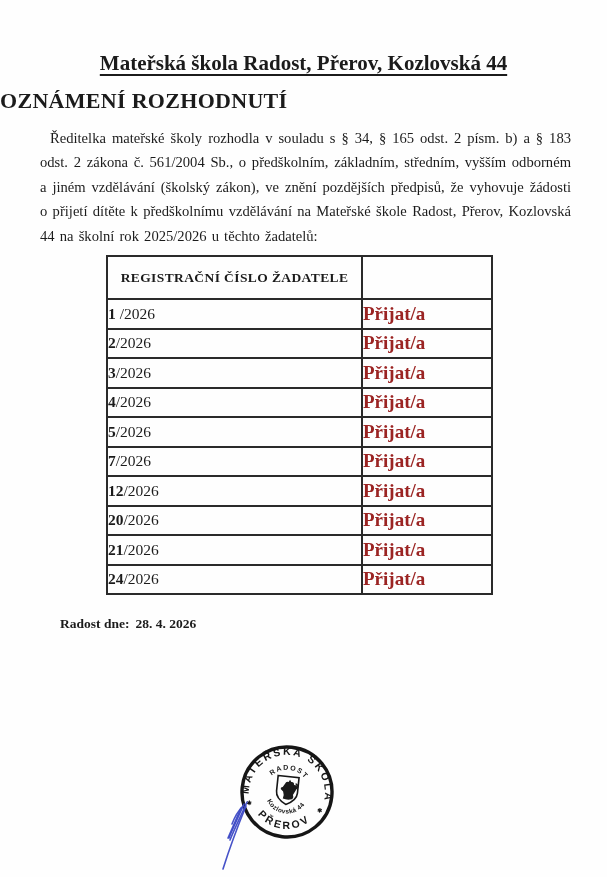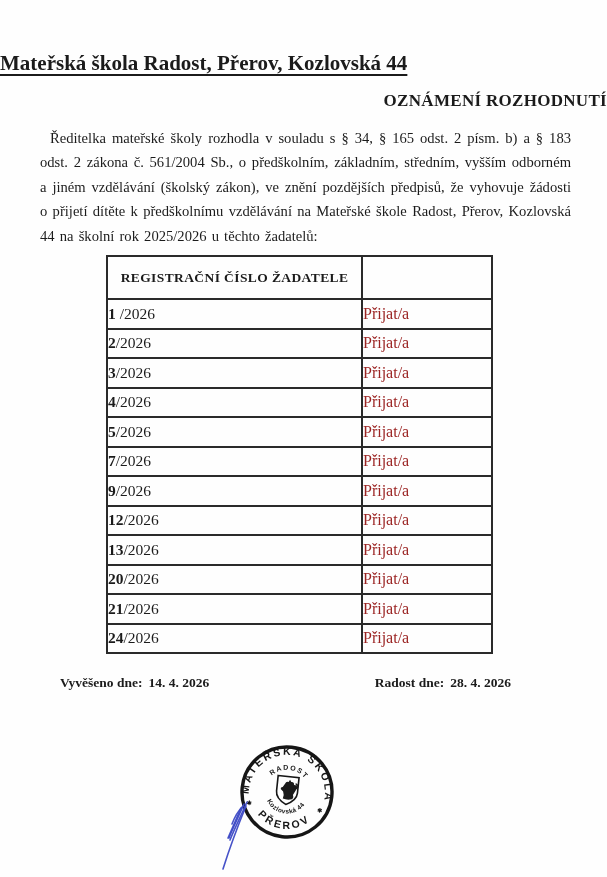--- a/index.html
+++ b/index.html
@@ -12,33 +12,34 @@
   .page{
     position:relative;
     width:607px;height:877px;
     background:#fefefe;
     color:var(--ink-black);
     font-family:"Liberation Serif", serif;
     overflow:hidden;
   }
   .doc-title{
     padding-top:50px;
+    text-align:center;
     font-size:21px;line-height:26px;
     font-weight:bold;
     margin:0;
   }
   .doc-title .underlined{
     text-decoration:underline;
     text-decoration-thickness:2px;
     text-underline-offset:4px;
   }
   .doc-subtitle{
     margin:15px 0 6px 0;
-    text-align:right;
-    font-size:17px;line-height:20px;
+    text-align:left;
+    font-size:22px;line-height:20px;
     font-weight:bold;
     letter-spacing:.3px;
   }
   .doc-paragraph{
     margin:15px 36px 0 40px;
     font-size:14.6px;
     line-height:24.4px;
     text-align:justify;
     text-indent:10px;
     word-spacing:1.5px;
@@ -59,22 +60,22 @@
     font-weight:bold;
     letter-spacing:.4px;
   }
   th.result-header{width:128px;}
   td.reg-cell{
     height:27.5px;
     font-size:15.5px;
   }
   td.reg-cell .num{font-weight:bold;}
   td.result-cell{
-    font-size:16px;
-    font-weight:normal;
+    font-size:19px;
+    font-weight:bold;
     color:var(--accepted-red);
   }
   .dates-row{
     display:flex;
     justify-content:space-between;
     margin-top:21px;
     padding:0 96px 0 60px;
     font-size:13.5px;
     font-weight:bold;
     white-space:nowrap;
@@ -138,50 +139,39 @@
     </tr>
         <tr>
       <td class="reg-cell"><span class="num">5</span><span>/2026</span></td>
       <td class="result-cell">Přijat/a</td>
     </tr>
         <tr>
       <td class="reg-cell"><span class="num">7</span><span>/2026</span></td>
       <td class="result-cell">Přijat/a</td>
     </tr>
         <tr>
-      <td class="reg-cell"><span class="num">9</span><span>/2026</span></td>
-      <td class="result-cell">Přijat/a</td>
-    </tr>
-        <tr>
       <td class="reg-cell"><span class="num">12</span><span>/2026</span></td>
-      <td class="result-cell">Přijat/a</td>
-    </tr>
-        <tr>
-      <td class="reg-cell"><span class="num">13</span><span>/2026</span></td>
       <td class="result-cell">Přijat/a</td>
     </tr>
         <tr>
       <td class="reg-cell"><span class="num">20</span><span>/2026</span></td>
       <td class="result-cell">Přijat/a</td>
     </tr>
         <tr>
       <td class="reg-cell"><span class="num">21</span><span>/2026</span></td>
       <td class="result-cell">Přijat/a</td>
     </tr>
         <tr>
       <td class="reg-cell"><span class="num">24</span><span>/2026</span></td>
       <td class="result-cell">Přijat/a</td>
     </tr>
       </tbody>
   </table>
 
   <div class="dates-row">
-    <div>
-      <span>Vyvěšeno dne:</span><span class="date-val">14. 4. 2026</span>
-    </div>
     <div>
       <span>Radost dne:</span><span class="date-val">28. 4. 2026</span>
     </div>
   </div>
 
   <svg class="stamp-layer" viewBox="0 0 230 148" xmlns="http://www.w3.org/2000/svg" aria-hidden="true">
     <g transform="rotate(6 102 64)">
       <circle cx="102" cy="64" r="45" fill="none" stroke="#161616" stroke-width="3.4"></circle>
       <defs>
         <path id="arc-outer-top" d="M 66.2,77.7 A 38,38 0 1 1 137.8,77.7" fill="none"></path>

